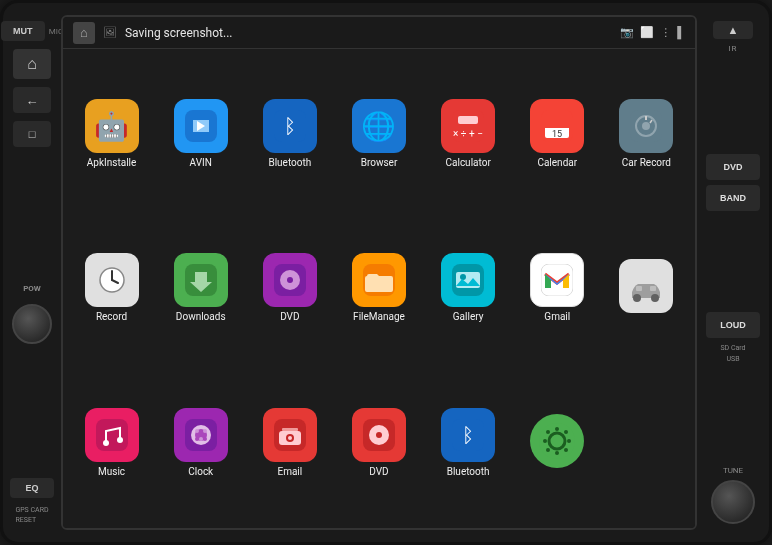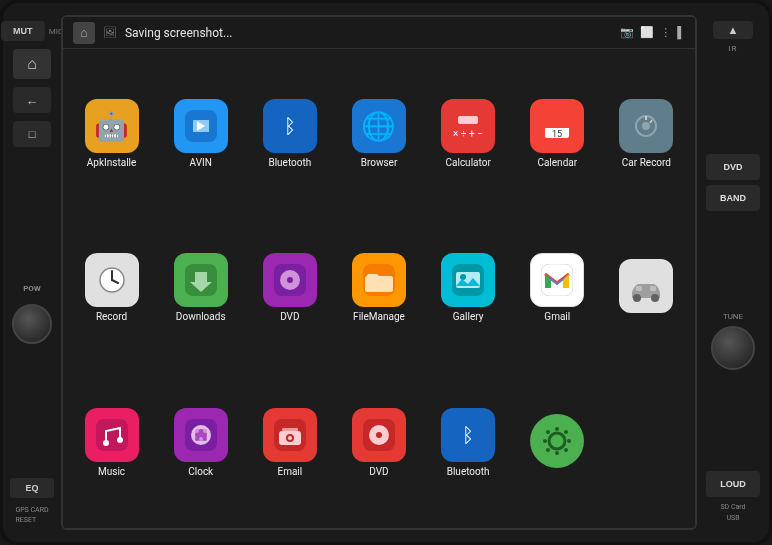--- a/index.html
+++ b/index.html
@@ -494,23 +494,23 @@
       <div class="eject-btn">▲</div>
       <span class="side-label">IR</span>
     </div>
 
     <div class="right-panel-group">
       <button class="right-btn">DVD</button>
       <button class="right-btn">BAND</button>
     </div>
 
     <div class="right-panel-group">
+      <button class="right-btn">LOUD</button>
+      <div style="color:#888;font-size:7px;text-align:center;line-height:1.6;">SD Card<br>USB</div>
+    </div>
+
+    <div class="right-panel-group">
       <span style="color:#888;font-size:8px;">TUNE</span>
       <div class="right-knob"></div>
     </div>
-
-    <div class="right-panel-group">
-      <button class="right-btn">LOUD</button>
-      <div style="color:#888;font-size:7px;text-align:center;line-height:1.6;">SD Card<br>USB</div>
-    </div>
   </div>
 
 </div>
 
 </body></html>

